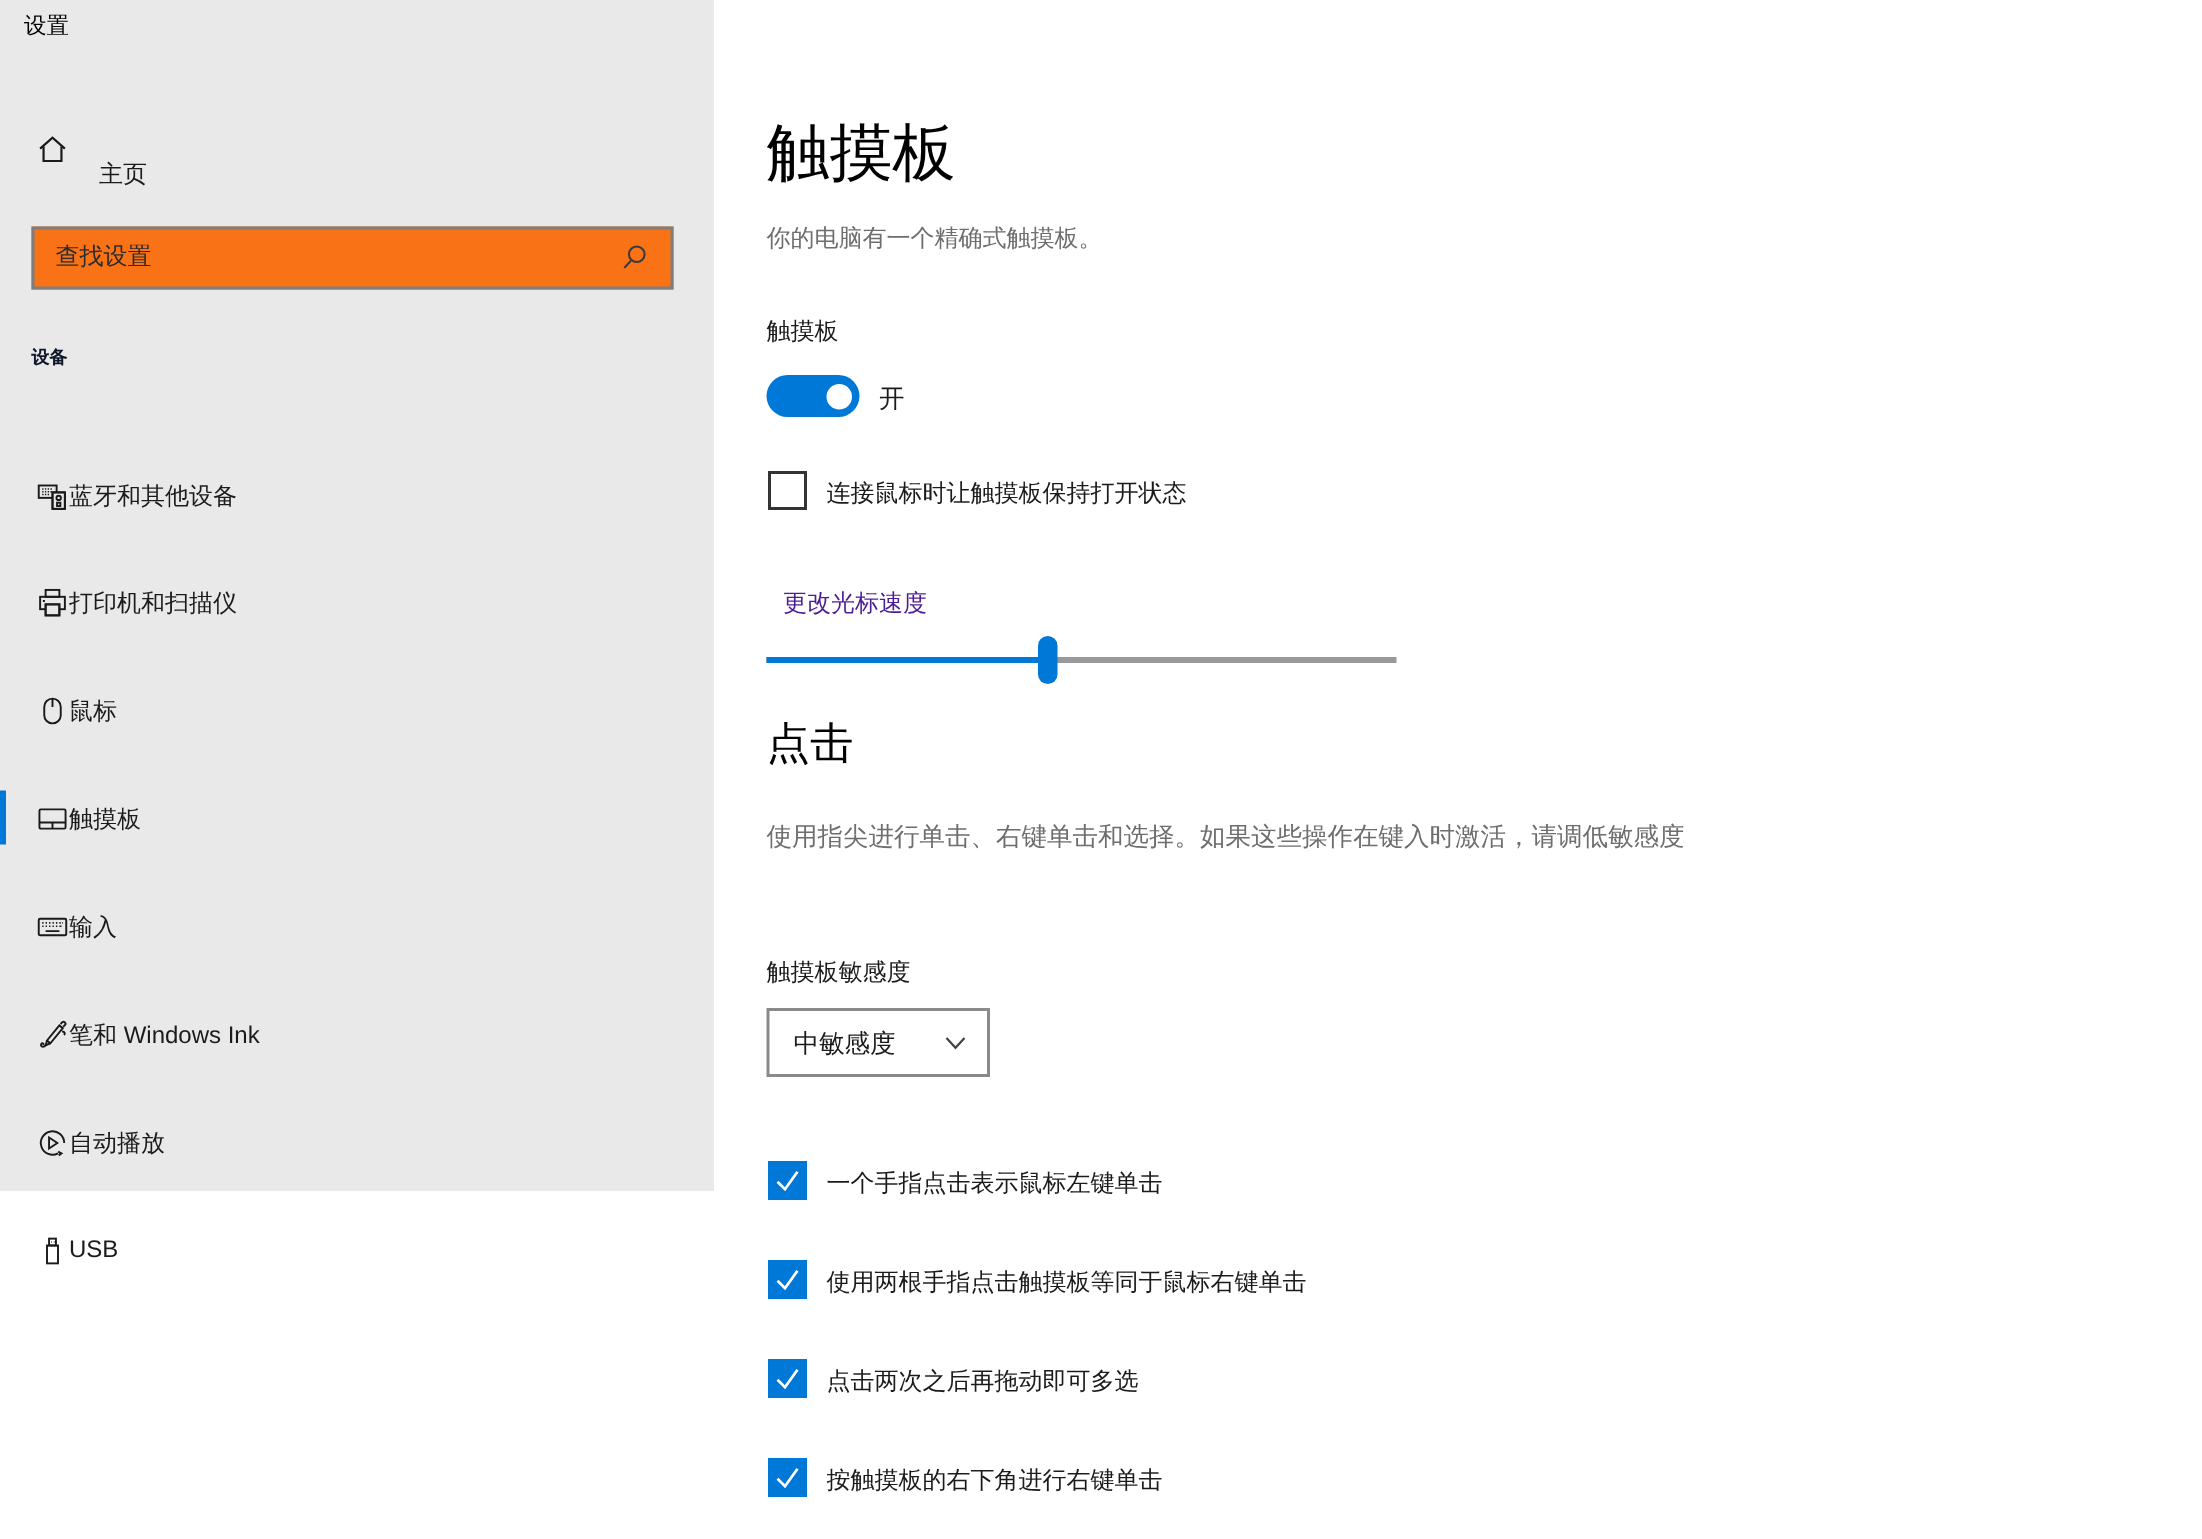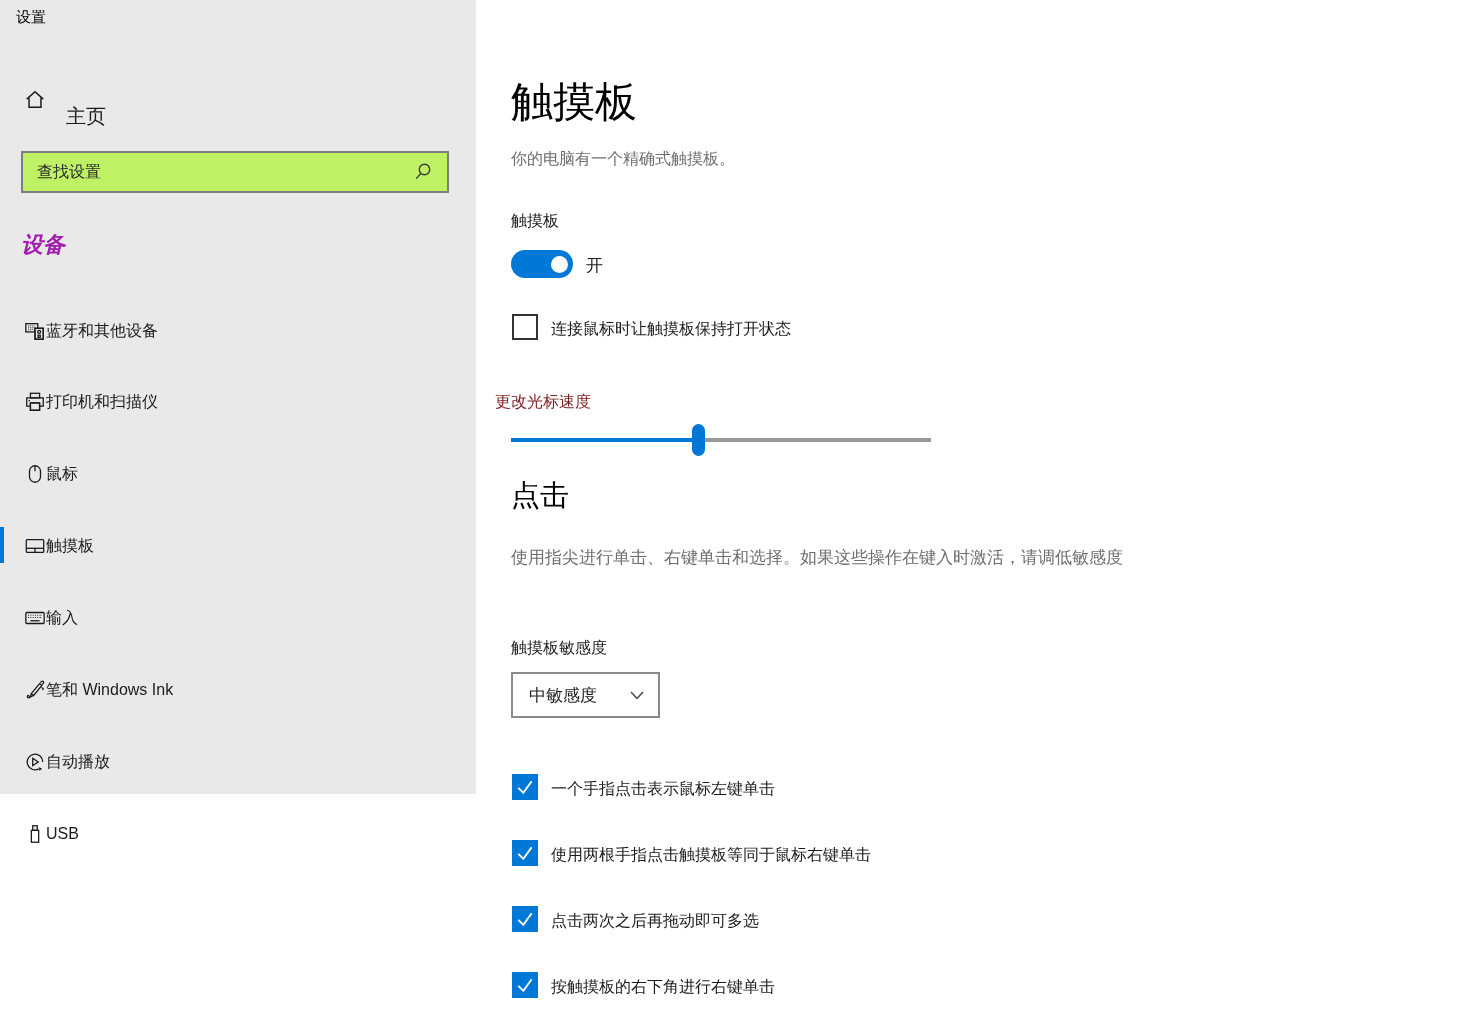--- a/index.html
+++ b/index.html
@@ -16,36 +16,36 @@
     background:#e9e9e9;
   }
   .win-title {
     position:absolute; left:16px; top:8px;
     font-size:15px; color:#000;
   }
   .nav-home {
     position:absolute; left:0; top:80px; width:100%; height:40px;
     display:flex; align-items:center; padding-left:24px; cursor:default;
   }
-  .nav-home .txt { margin-left:20px; font-size:20px;margin-top:32px; }
+  .nav-home .txt { margin-left:20px; font-size:16px;margin-top:32px; }
   .searchbox {
     position:absolute; left:21px; top:151px; width:428px; height:42px;
-    background:#bef264; border:2px solid #7e7e7e;
+    background:#f97316; border:2px solid #7e7e7e;
     display:flex; align-items:center;
   }
   .searchbox input {
     flex:1; border:none; outline:none; background:transparent;
     font-family:"Liberation Sans", sans-serif;
     font-size:16px; color:#2b2b2b; padding-left:14px;
   }
   .searchbox input::placeholder { color:#2b2b2b; opacity:1; }
   .search-glyph { margin-right:14px; flex:0 0 auto; }
   .section-head {
     position:absolute; left:21px; top:230px;
-    font-size:22px; font-weight:bold; color:#a21caf;font-style:italic;
+    font-size:12px; font-weight:bold; color:#0f172a;
   }
   .nav-item {
     position:absolute; left:0; width:100%; height:44px;
     display:flex; align-items:center; padding-left:24px; cursor:default;
   }
   .nav-item .lbl { font-size:16px; color:#1b1b1b; white-space:nowrap; }
   .sel-bar {
     position:absolute; left:0; top:527px; width:4px; height:36px;
     background:#0078d7;
   }
@@ -77,21 +77,21 @@
 
   .cb-row { position:absolute; left:36px; display:flex; align-items:flex-end; cursor:default; }
   .cb-box {
     width:26px; height:26px; flex:0 0 auto;
     display:flex; align-items:center; justify-content:center;
   }
   .cb-unchecked { background:#ffffff; border:2px solid #333333; }
   .cb-checked   { background:#0078d7; border:none; }
   .cb-row .cb-lbl { margin-left:13px; font-size:16px; color:#1b1b1b; white-space:nowrap; }
 
-  .speed-label { position:absolute; left:19px; top:392px; font-size:16px; color:#7f1d1d; }
+  .speed-label { position:absolute; left:46px; top:392px; font-size:16px; color:#4c1d95; }
   .slider { position:absolute; left:35px; top:420px; width:420px; height:40px; cursor:pointer; }
   .slider .track {
     position:absolute; left:0; top:18px; width:420px; height:4px; background:#999999;
   }
   .slider .fill {
     position:absolute; left:0; top:18px; height:4px; background:#0078d7;
   }
   .slider .thumb {
     position:absolute; top:4px; width:13px; height:32px;
     border-radius:6.5px; background:#0078d7;

